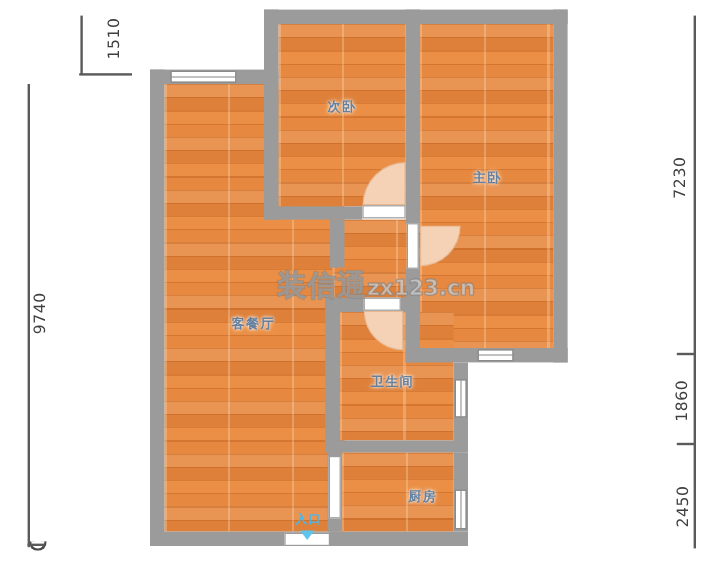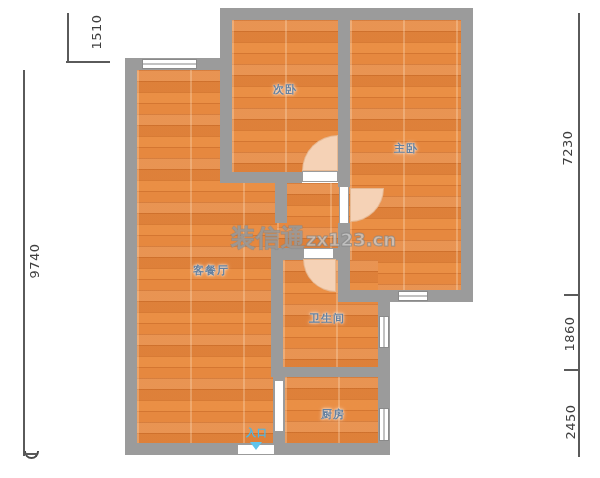--- a/index.html
+++ b/index.html
@@ -80,21 +80,21 @@
   <div class="door-leaf z3" style="left:302px;top:171px;width:36px;height:11px;"></div>
   <div class="door-leaf z3" style="left:339px;top:186px;width:10px;height:38px;"></div>
   <div class="door-leaf z3" style="left:303px;top:248px;width:31px;height:11px;"></div>
   <div class="door-leaf z3" style="left:274px;top:380px;width:10px;height:52px;"></div>
   <div class="door-leaf z3" style="left:237px;top:444px;width:38px;height:11px;"></div>
 
   <div class="room-label z4" style="left:285px;top:89px;">次卧</div>
   <div class="room-label z4" style="left:406px;top:148px;">主卧</div>
   <div class="room-label z4" style="left:211px;top:270px;">客餐厅</div>
   <div class="room-label z4" style="left:327px;top:318px;">卫生间</div>
-  <div class="room-label z4" style="left:333px;top:414px;">厨房</div>
+  <div class="room-label z4" style="left:352px;top:414px;">厨房</div>
 
   <div id="entry-label" style="left:257px;top:433px;">入口</div>
   <div id="entry-arrow" style="left:250px;top:442px;"></div>
 
   <div id="watermark">
     <span class="brand">装信通</span><span class="site">zx123.cn</span>
   </div>
 
   <div class="ruler-line z4" style="left:67px;top:13px;width:2px;height:49px;"></div>
   <div class="ruler-tick z4" style="left:66px;top:61px;width:44px;height:2px;"></div>

